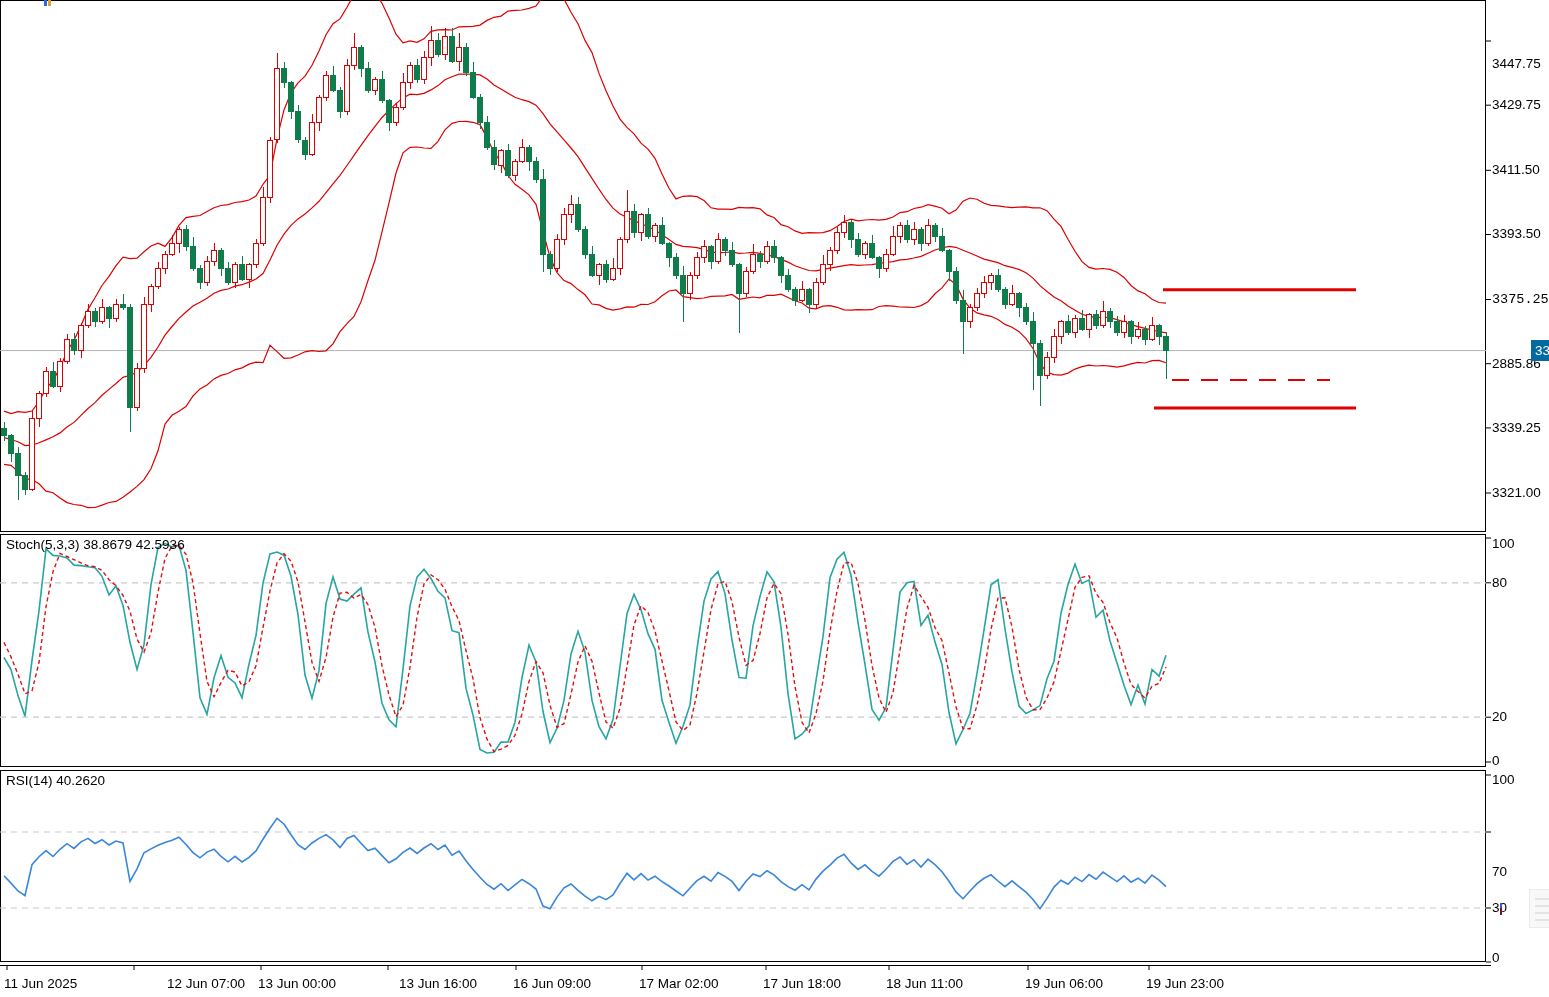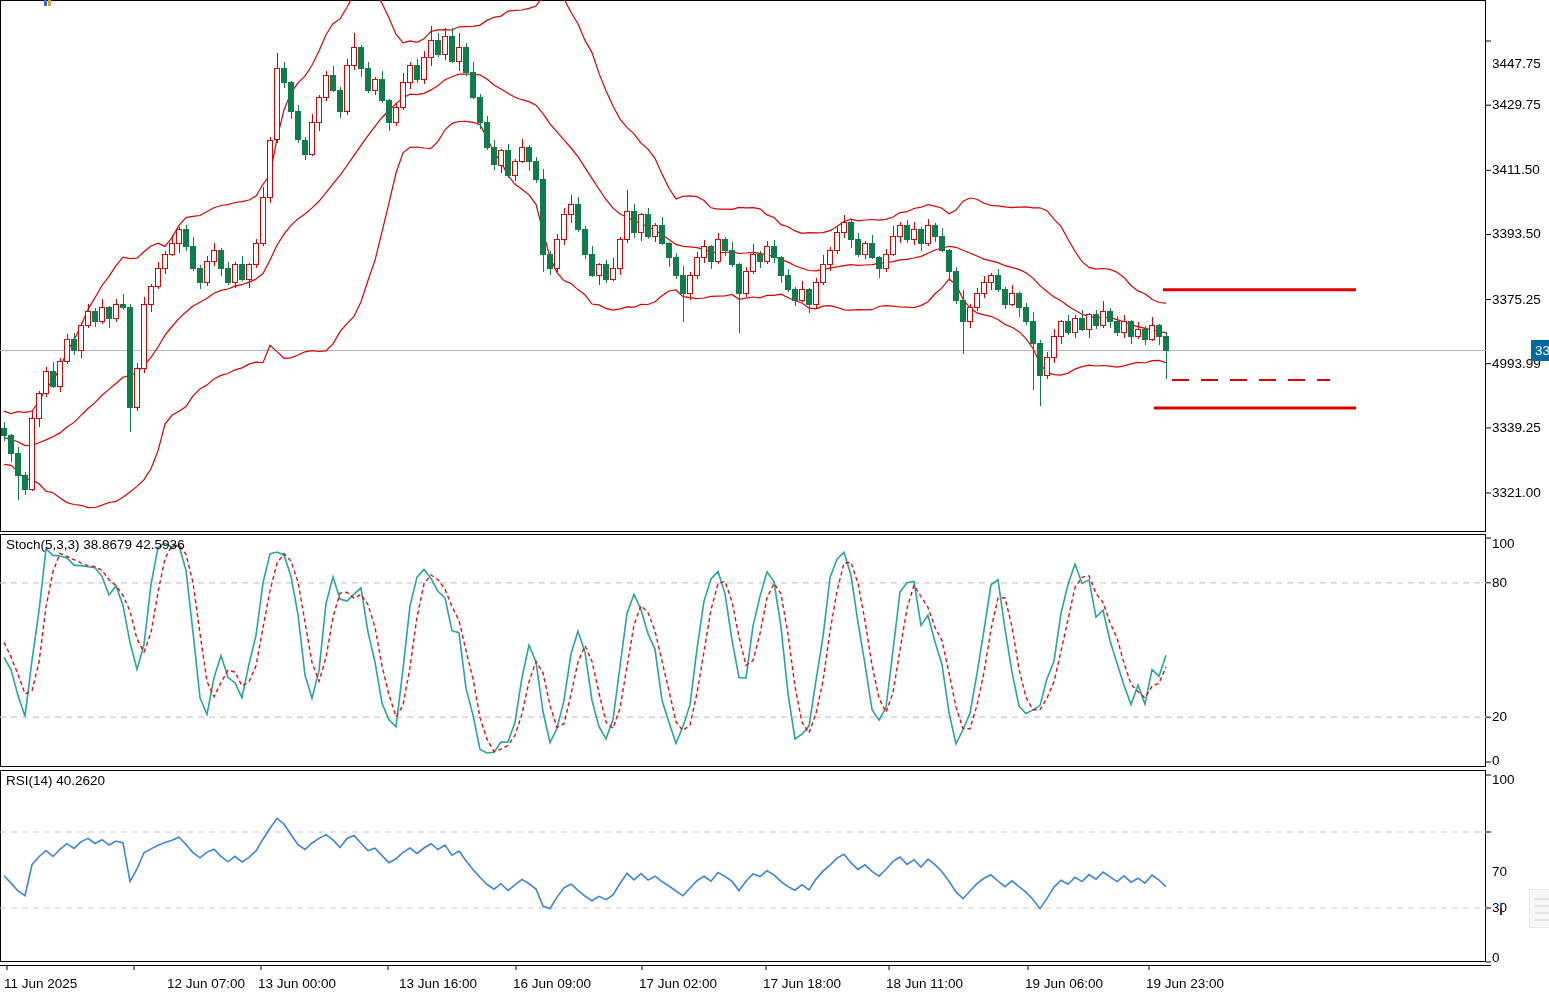--- a/index.html
+++ b/index.html
@@ -426,35 +426,35 @@
       <i class="ln" style="top:15px"></i>
       <i class="ln" style="top:22px"></i>
       <i class="ln" style="top:29px"></i>
   </div>
   <span class="mark-blue"></span>
   <span class="mark-maroon"></span>
 <div class="axis-label" style="left: 1492px; top: 33px; margin-top: 23px;">3447.75</div>
     <div class="axis-label" style="left: 1492px; top: 97px;">3429.75</div>
     <div class="axis-label" style="left: 1492px; top: 162px;">3411.50</div>
     <div class="axis-label" style="left: 1492px; top: 226px;">3393.50</div>
-    <div class="axis-label" style="left: 1492px; top: 292px;">3375.25</div>
-    <div class="axis-label" style="left: 1492px; top: 356px;">4993.99</div>
+    <div class="axis-label" style="left: 1492px; top: 292px; font-family: Liberation Mono, monospace;">3375.25</div>
+    <div class="axis-label" style="left: 1492px; top: 356px;">2885.86</div>
     <div class="axis-label" style="left: 1492px; top: 420px;">3339.25</div>
     <div class="axis-label" style="left: 1492px; top: 485px;">3321.00</div>
     <div class="axis-label" style="left: 1492px; top: 536px;">100</div>
     <div class="axis-label" style="left: 1492px; top: 575px;">80</div>
     <div class="axis-label" style="left: 1492px; top: 709px; text-align: center;">20</div>
     <div class="axis-label" style="left: 1492px; top: 753px;">0</div>
     <div class="axis-label" style="left: 1492px; top: 772px;">100</div>
     <div class="axis-label" style="left: 1492px; top: 824px; margin-top: 40px;">70</div>
     <div class="axis-label" style="left: 1492px; top: 900px;">30</div>
     <div class="axis-label" style="left: 1492px; top: 950px;">0</div>
     <div class="axis-label" style="left: 4px; top: 976px;">11 Jun 2025</div>
     <div class="axis-label" style="left: 131px; top: 976px; margin-left: 36px;">12 Jun 07:00</div>
     <div class="axis-label" style="left: 258px; top: 976px;">13 Jun 00:00</div>
     <div class="axis-label" style="left: 399px; top: 976px;">13 Jun 16:00</div>
     <div class="axis-label" style="left: 513px; top: 976px;">16 Jun 09:00</div>
-    <div class="axis-label" style="left: 639px; top: 976px;">17 Jun 02:00</div>
+    <div class="axis-label" style="left: 639px; top: 976px;">17 Mar 02:00</div>
     <div class="axis-label" style="left: 763px; top: 976px;">17 Jun 18:00</div>
     <div class="axis-label" style="left: 886px; top: 976px;">18 Jun 11:00</div>
     <div class="axis-label" style="left: 1025px; top: 976px;">19 Jun 06:00</div>
     <div class="axis-label" style="left: 1146px; top: 976px;">19 Jun 23:00</div>
   </div>
 
 </body></html>

